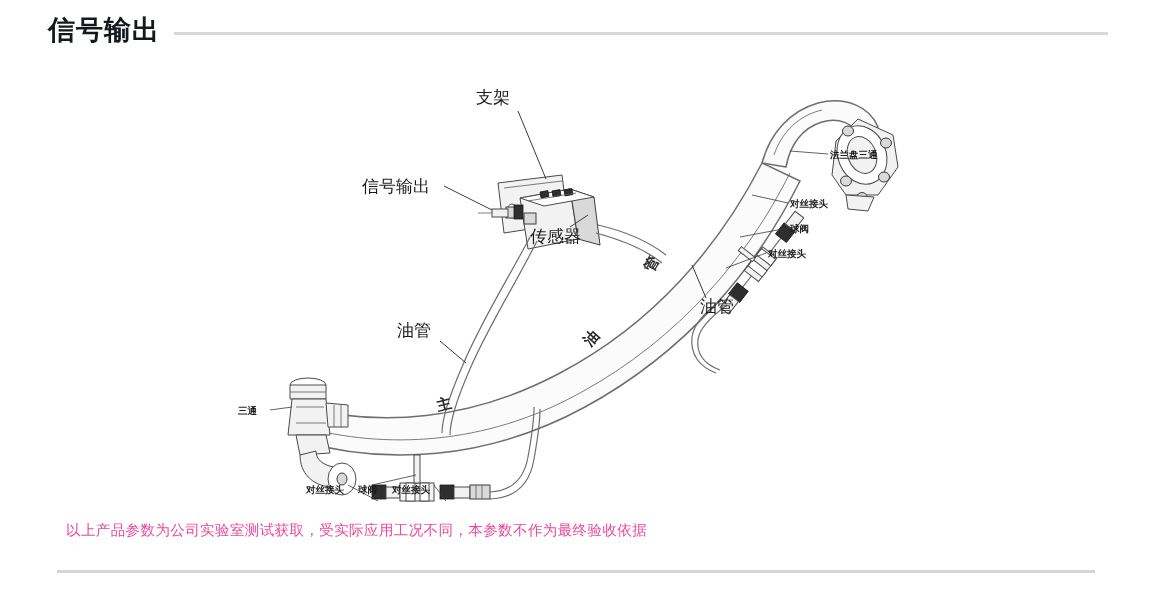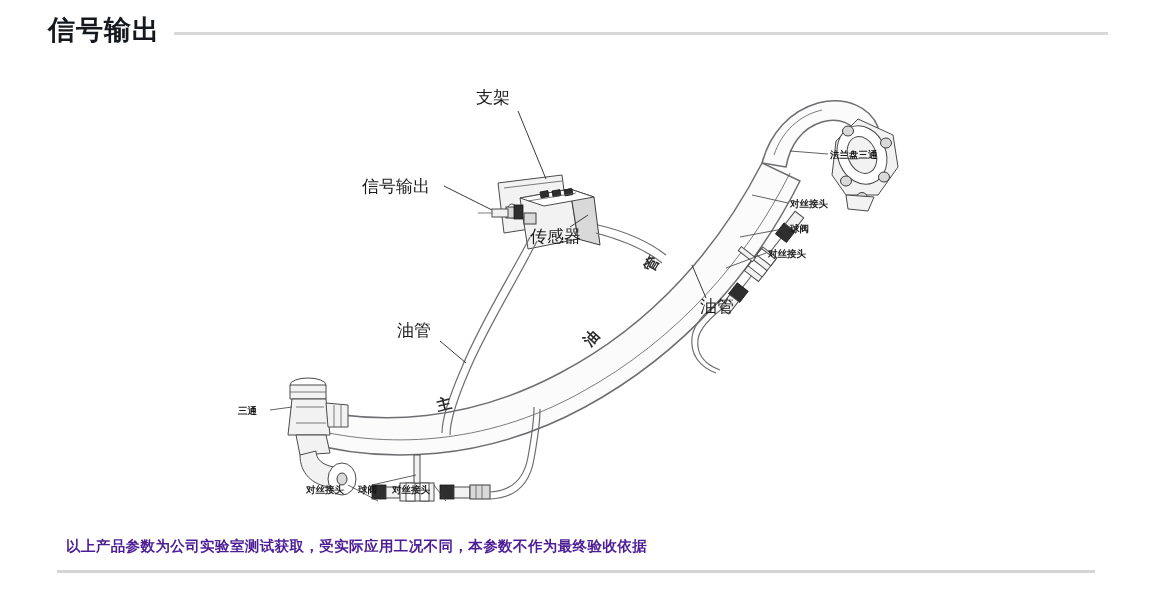--- a/index.html
+++ b/index.html
@@ -58,26 +58,25 @@
   #diagram-svg {
     display: block;
     width: 1150px;
     height: 450px;
   }
 
   
   #footer-note {
     position: absolute;
     left: 66px;
-    top: 537px;
+    top: 521px;
     font-size: 14.5px;
-    color: #4c1d95;
+    color: #ec4899;
     letter-spacing: 0.4px;
     white-space: nowrap;
-    font-weight: bold;
   }
   #bottom-rule {
     position: absolute;
     left: 57px;
     top: 570px;
     width: 1038px;
     height: 3px;
     background: #d5d5d5;
   }
 

